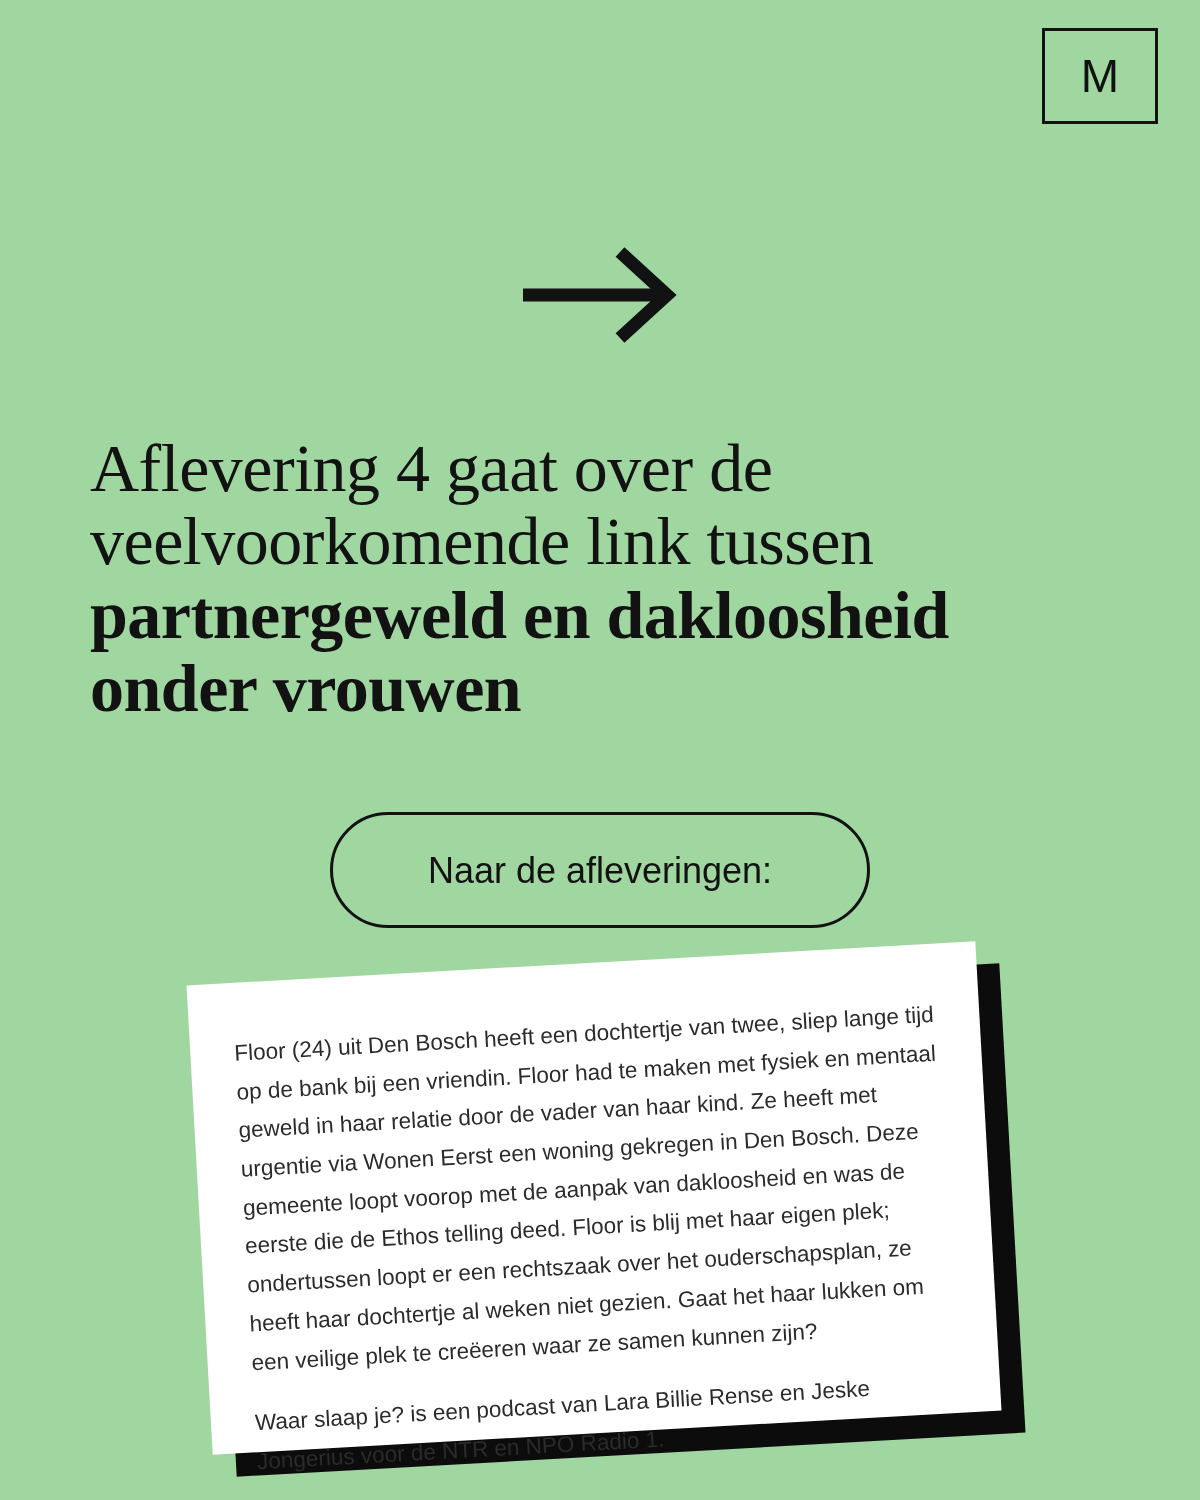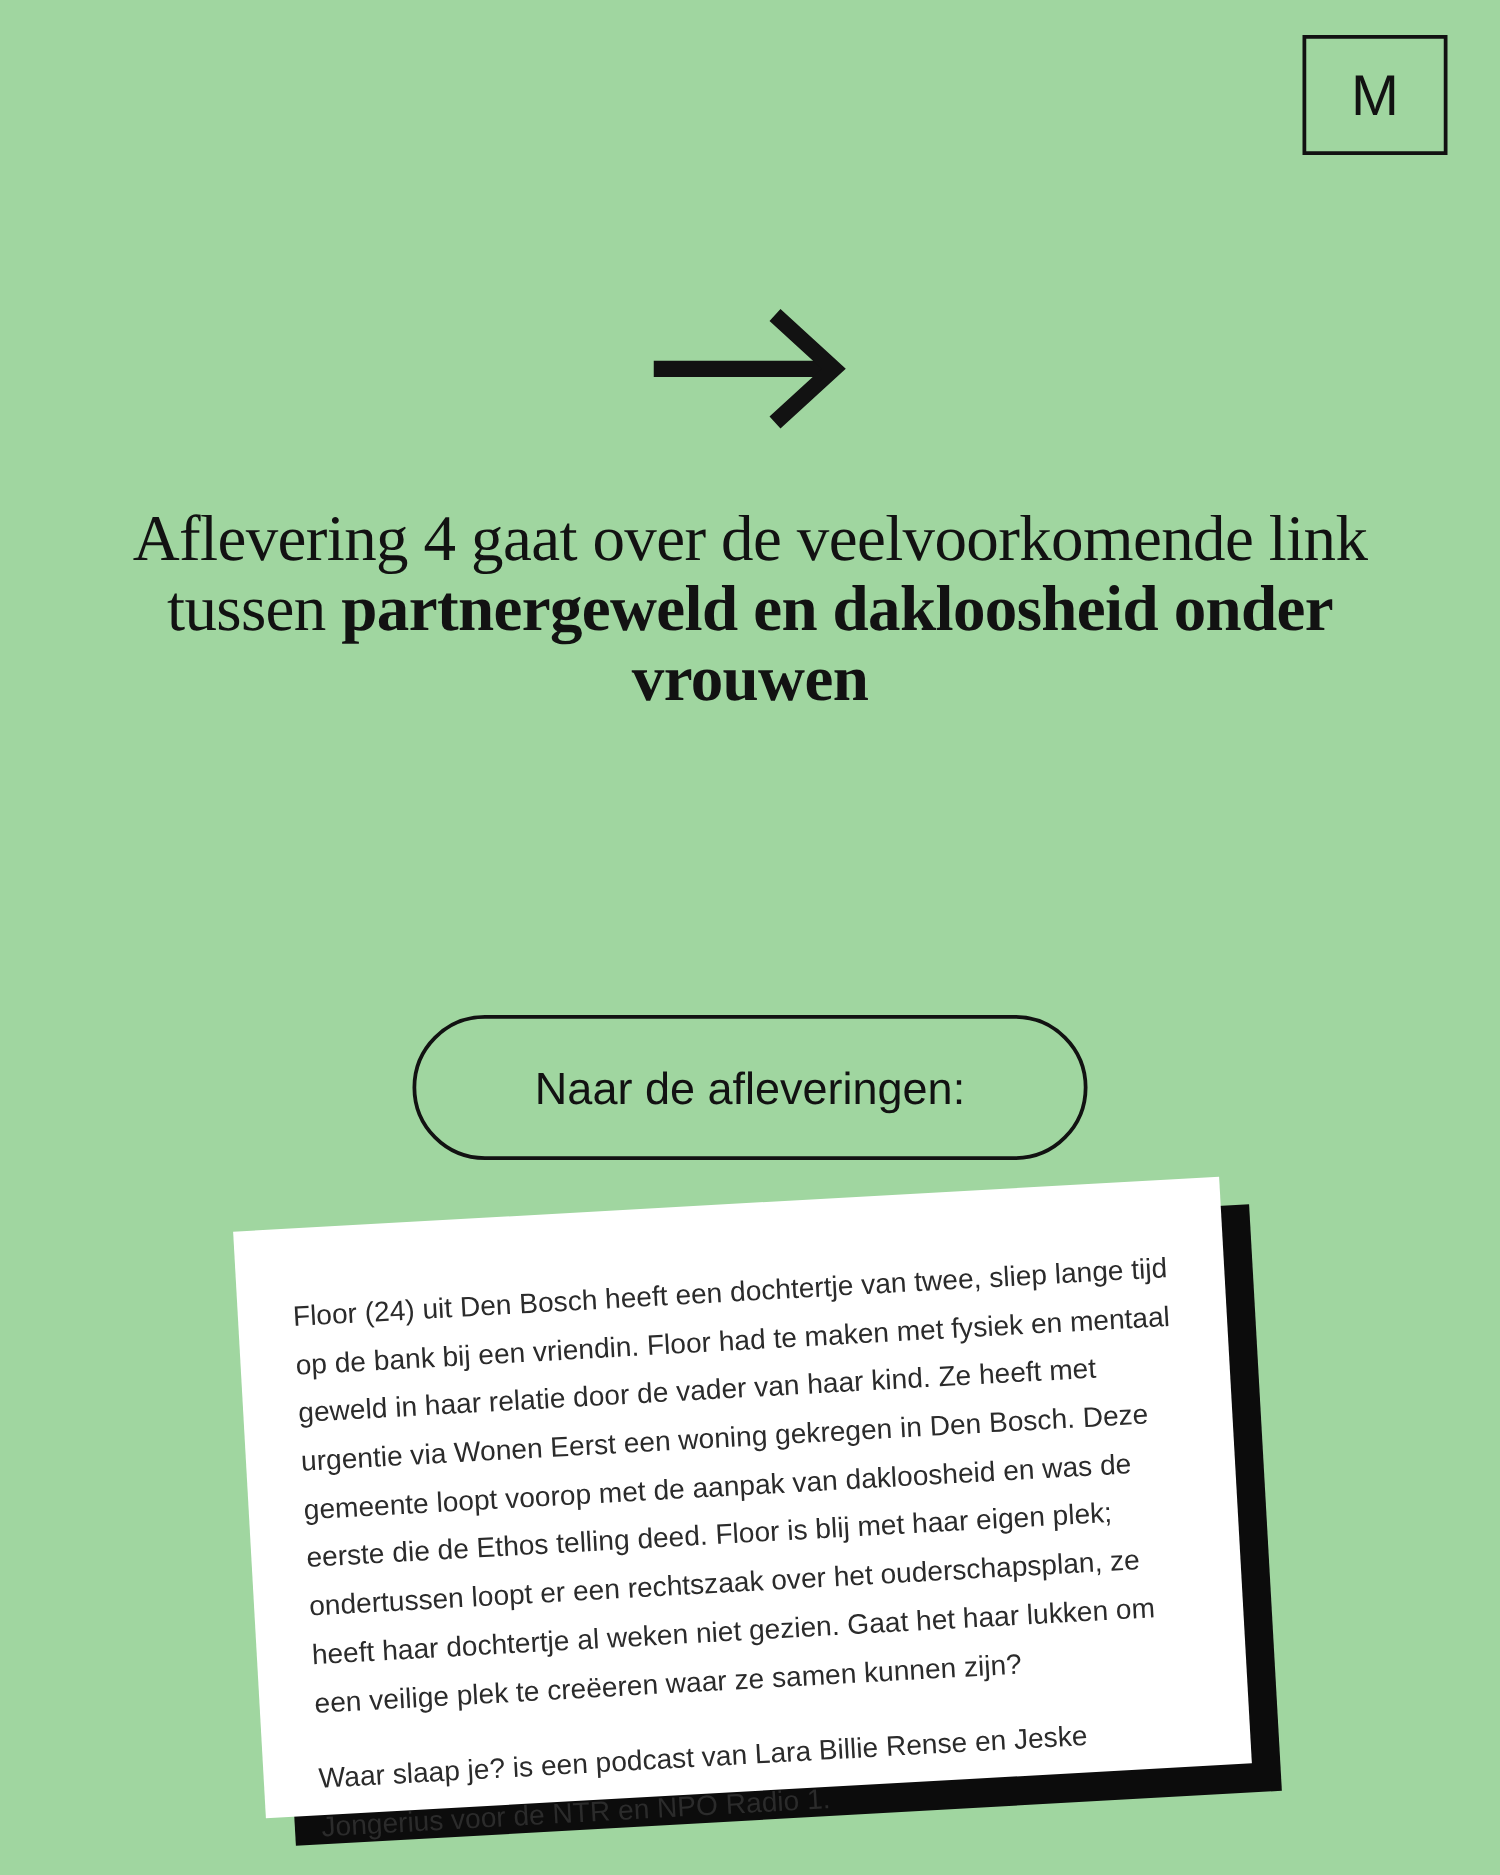--- a/index.html
+++ b/index.html
@@ -42,26 +42,25 @@
     left: 0;
     width: 1200px;
     display: flex;
     justify-content: center;
   }
   .arrow-wrap svg { display: block; }
 
   
   .headline {
     position: absolute;
-    top: 404px;
+    top: 432px;
     left: 90px;
     width: 1020px;
-    text-align: center;
     font-family: "Liberation Serif", serif;
-    font-size: 52px;
+    font-size: 68px;
     line-height: 1.08;
     color: #121212;
     letter-spacing: -0.5px;
   }
   .headline .bold {
     font-weight: bold;
   }
 
   
   .cta-pill {

